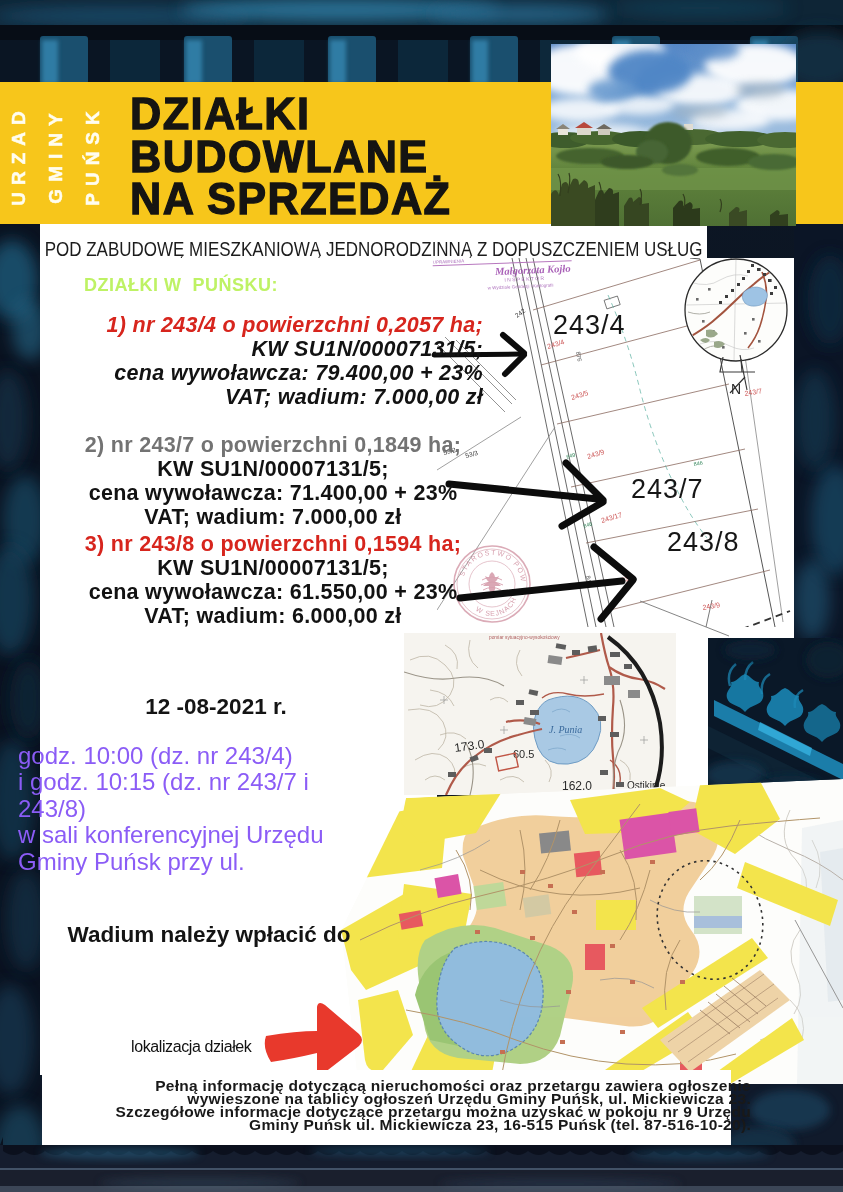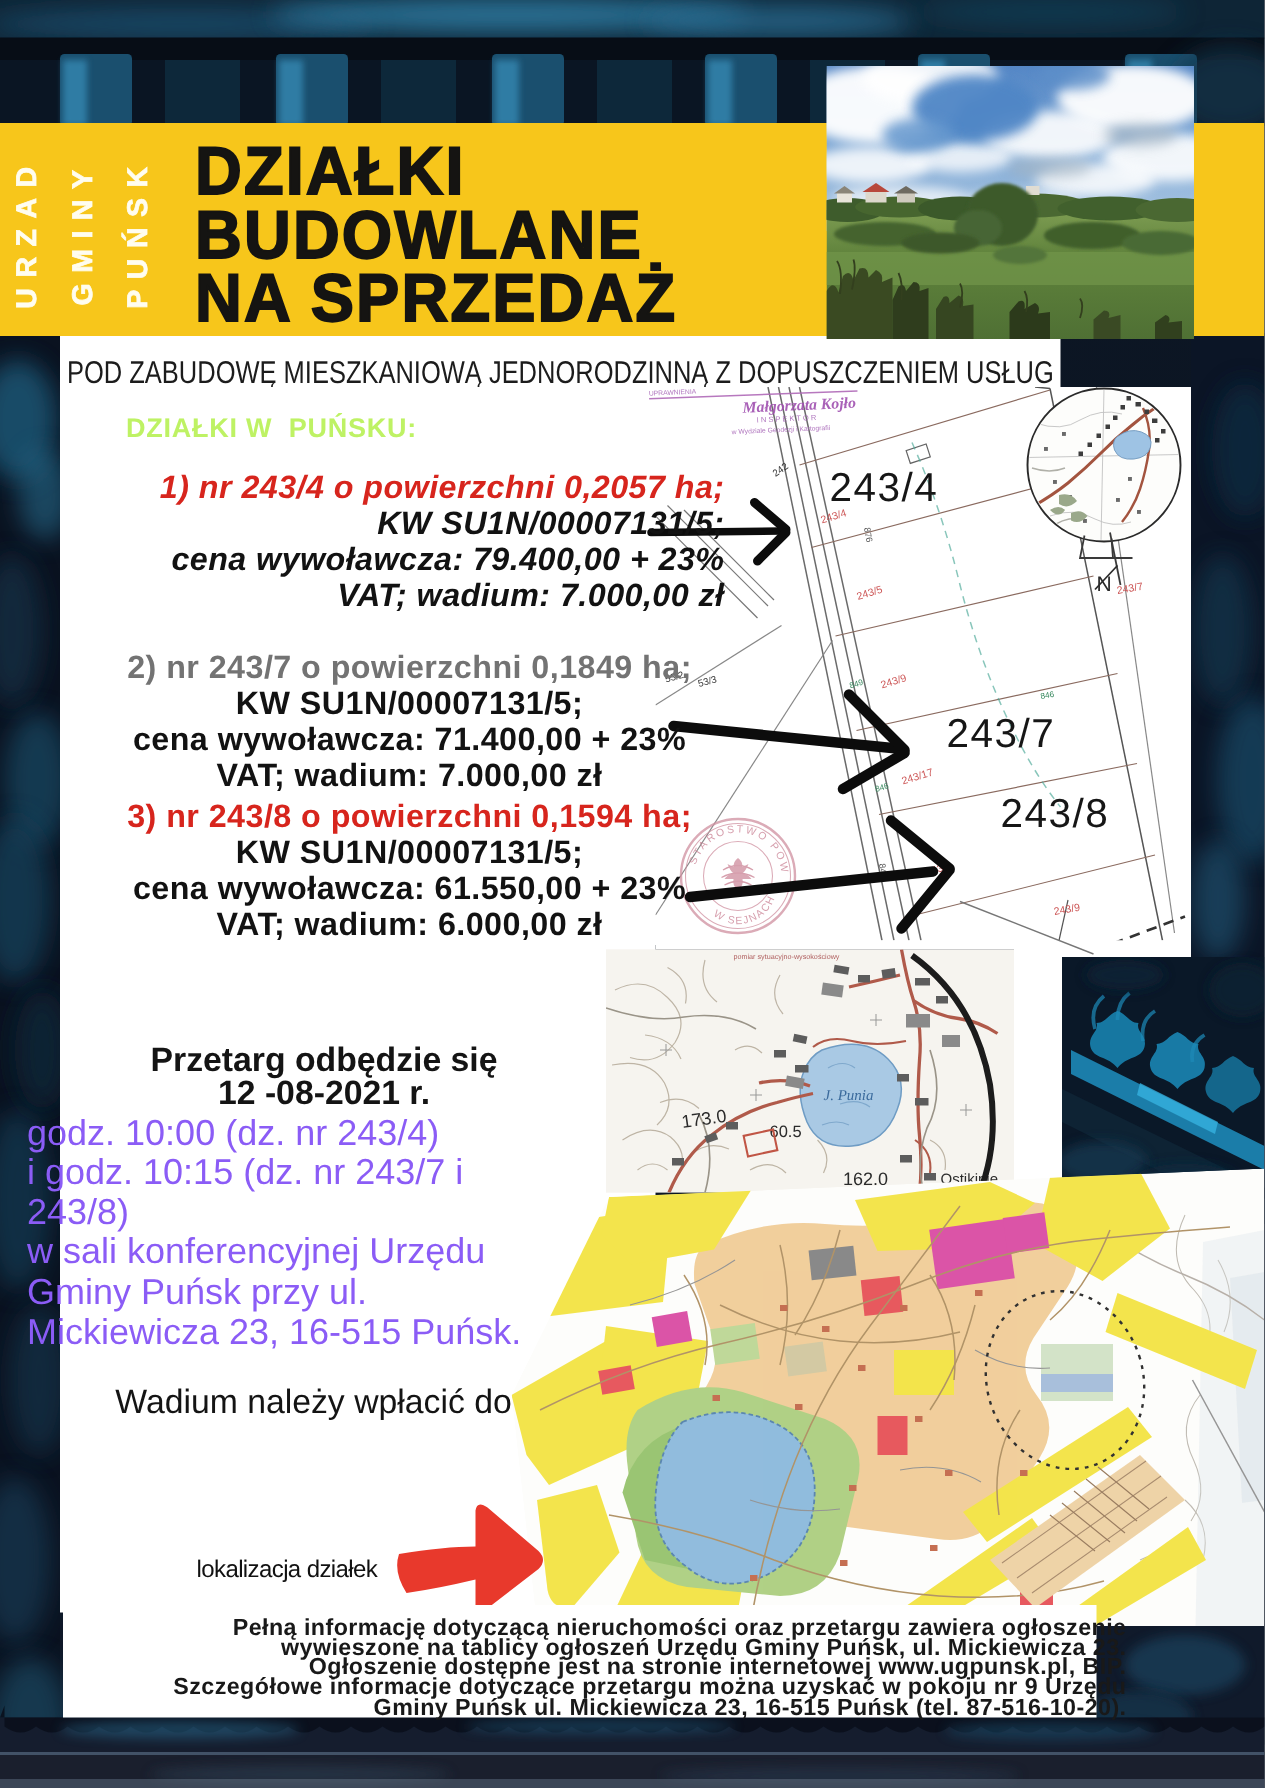--- a/index.html
+++ b/index.html
@@ -615,42 +615,39 @@
 </div>
 
 <div class="abs" style="left:63px;top:532px;width:420px;text-align:center;font-size:21.5px;font-weight:bold;line-height:24px;letter-spacing:0.3px;color:#121212;">
 <div style="color:#d7251d;">3) nr 243/8 o powierzchni 0,1594 ha;</div>
 <div>KW SU1N/00007131/5;</div>
 <div>cena wywoławcza: 61.550,00 + 23%</div>
 <div>VAT; wadium: 6.000,00 zł</div>
 </div>
 
 <div class="abs" style="left:30px;top:695.5px;width:372px;text-align:center;color:#141414;font-weight:bold;font-size:22.5px;line-height:22.5px;">
-<div>Przetarg odbędzie się</div>
 <div>12 -08-2021 r.</div>
 </div>
 
 <div class="abs" style="left:18px;top:742.6px;width:372px;text-align:left;color:#8b5cf6;font-size:24px;line-height:26.6px;">
 <div>godz. 10:00 (dz. nr 243/4)</div>
 <div>i godz. 10:15 (dz. nr 243/7 i</div>
 <div>243/8)</div>
 <div>w sali konferencyjnej Urzędu</div>
 <div>Gminy Puńsk przy ul.</div>
-<div>Mickiewicza 23, 16-515 Puńsk.</div>
-</div>
-
-<div class="abs" style="left:23px;top:921.7px;width:372px;text-align:center;color:#141414;font-weight:normal;font-size:22.5px;line-height:25px;">
+</div>
+
+<div class="abs" style="left:23px;top:921.7px;width:372px;text-align:center;color:#141414;font-weight:bold;font-size:22.5px;line-height:25px;">
 <div>Wadium należy wpłacić do</div>
 </div>
 
 <div class="abs" style="left:131px;top:1036.6px;color:#111;font-weight:normal;font-size:16px;line-height:20px;letter-spacing:-0.4px;">lokalizacja działek</div>
 
 <div class="abs" style="left:42px;top:1070px;width:689px;height:75px;background:#ffffff;"></div>
 
 <div class="abs" style="left:47px;top:1078.5px;width:704px;text-align:right;color:#191919;font-weight:bold;font-size:15.5px;line-height:13.3px;letter-spacing:0.3px;">
 <div>Pełną informację dotyczącą nieruchomości oraz przetargu zawiera ogłoszenie</div>
 <div>wywieszone na tablicy ogłoszeń Urzędu Gminy Puńsk, ul. Mickiewicza 23.</div>
-<div>Ogłoszenie dostępne jest na stronie internetowej www.ugpunsk.pl, BIP.</div>
 <div>Szczegółowe informacje dotyczące przetargu można uzyskać w pokoju nr 9 Urzędu</div>
 <div>Gminy Puńsk ul. Mickiewicza 23, 16-515 Puńsk (tel. 87-516-10-20).</div>
 </div>
 
 </div>
 
 </body></html>

